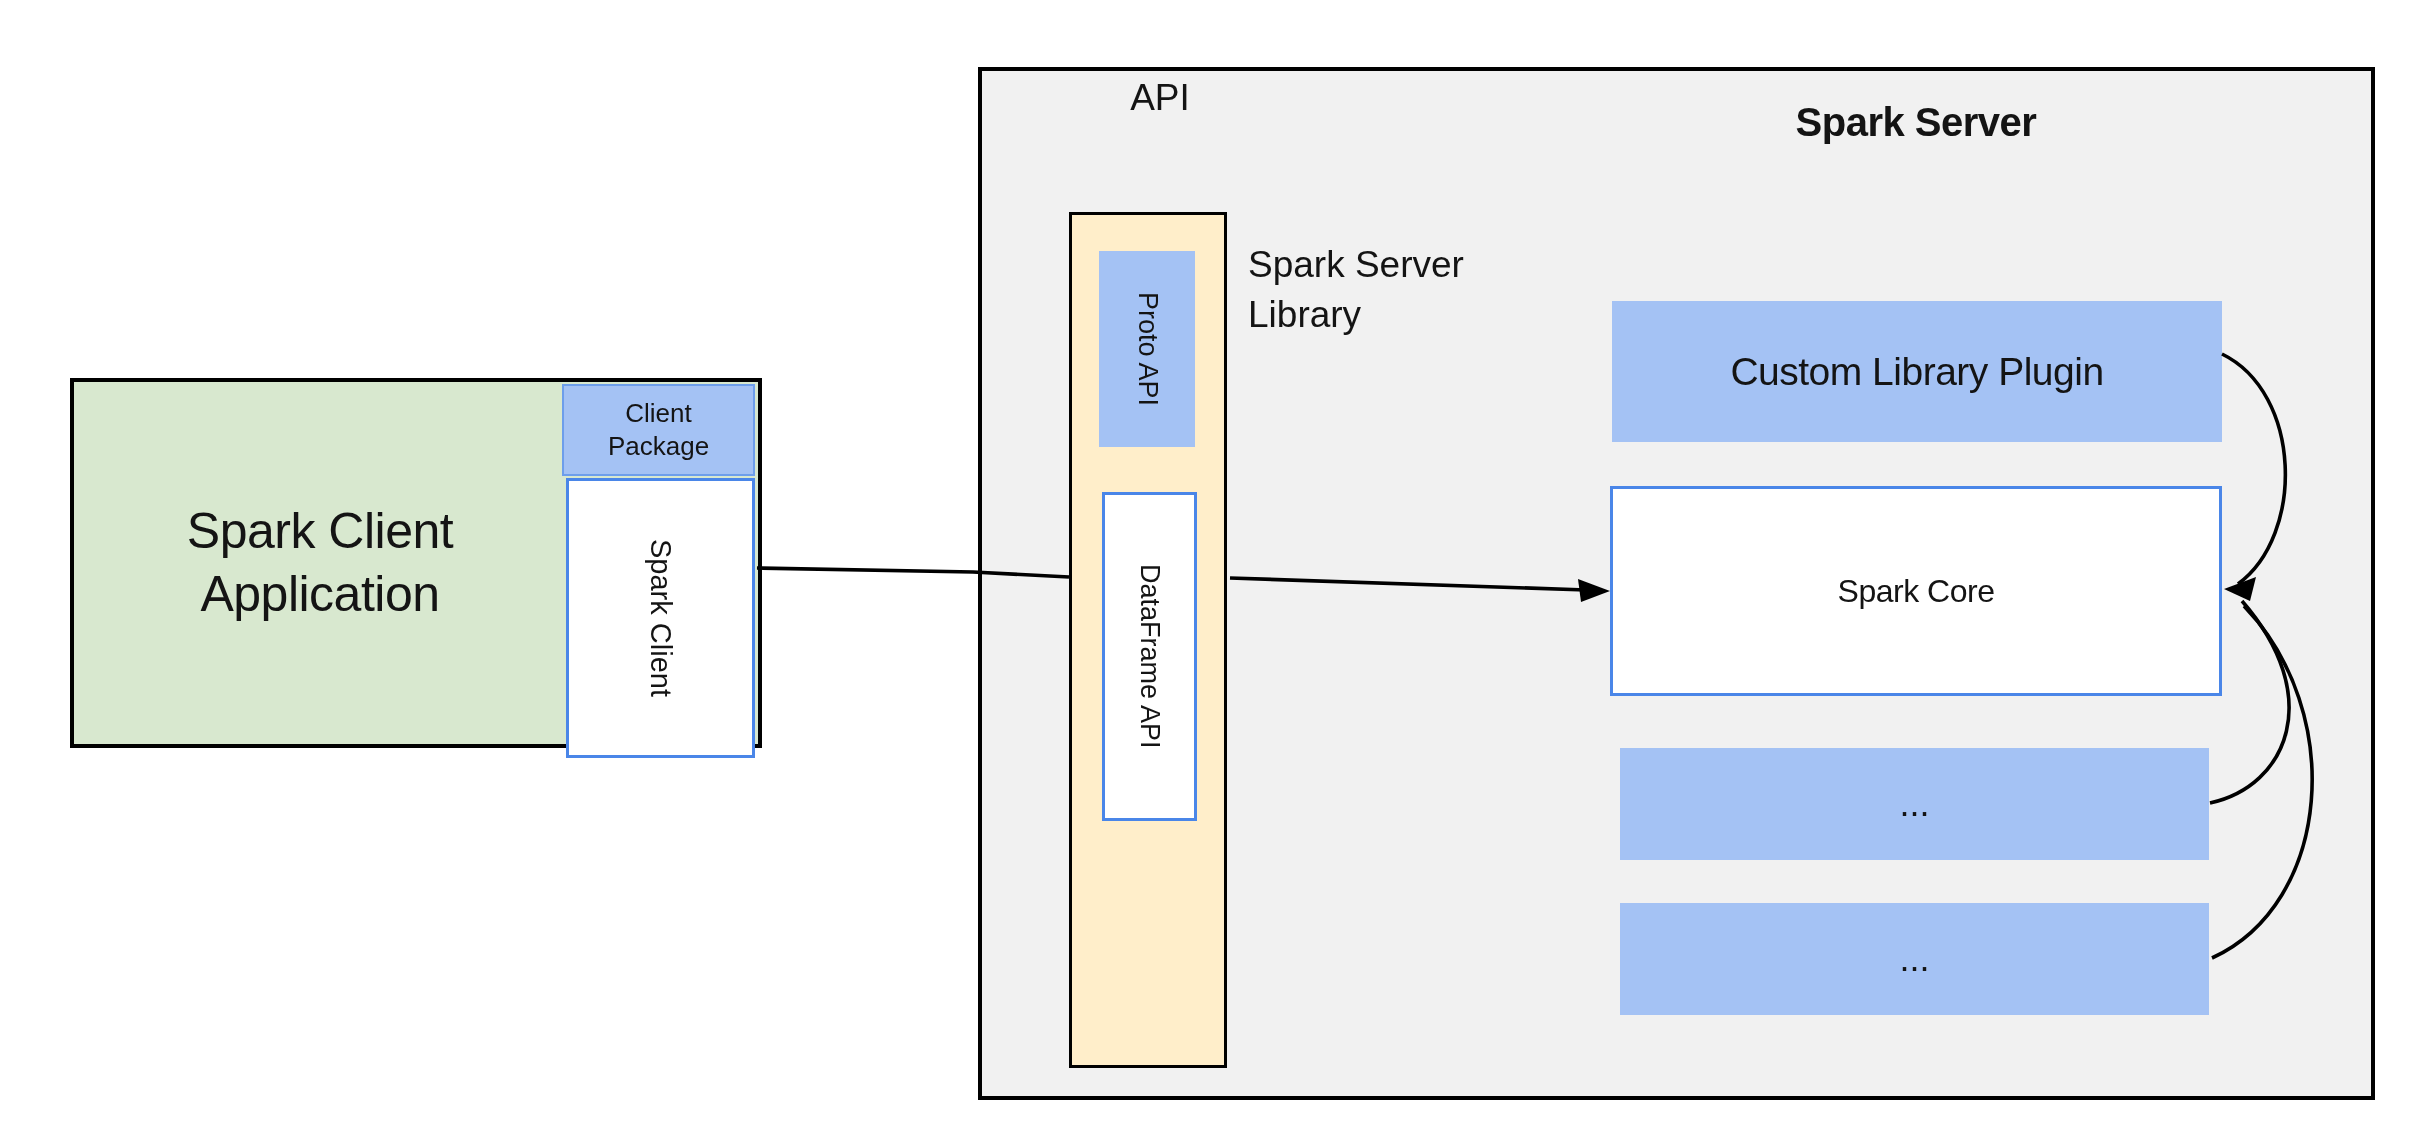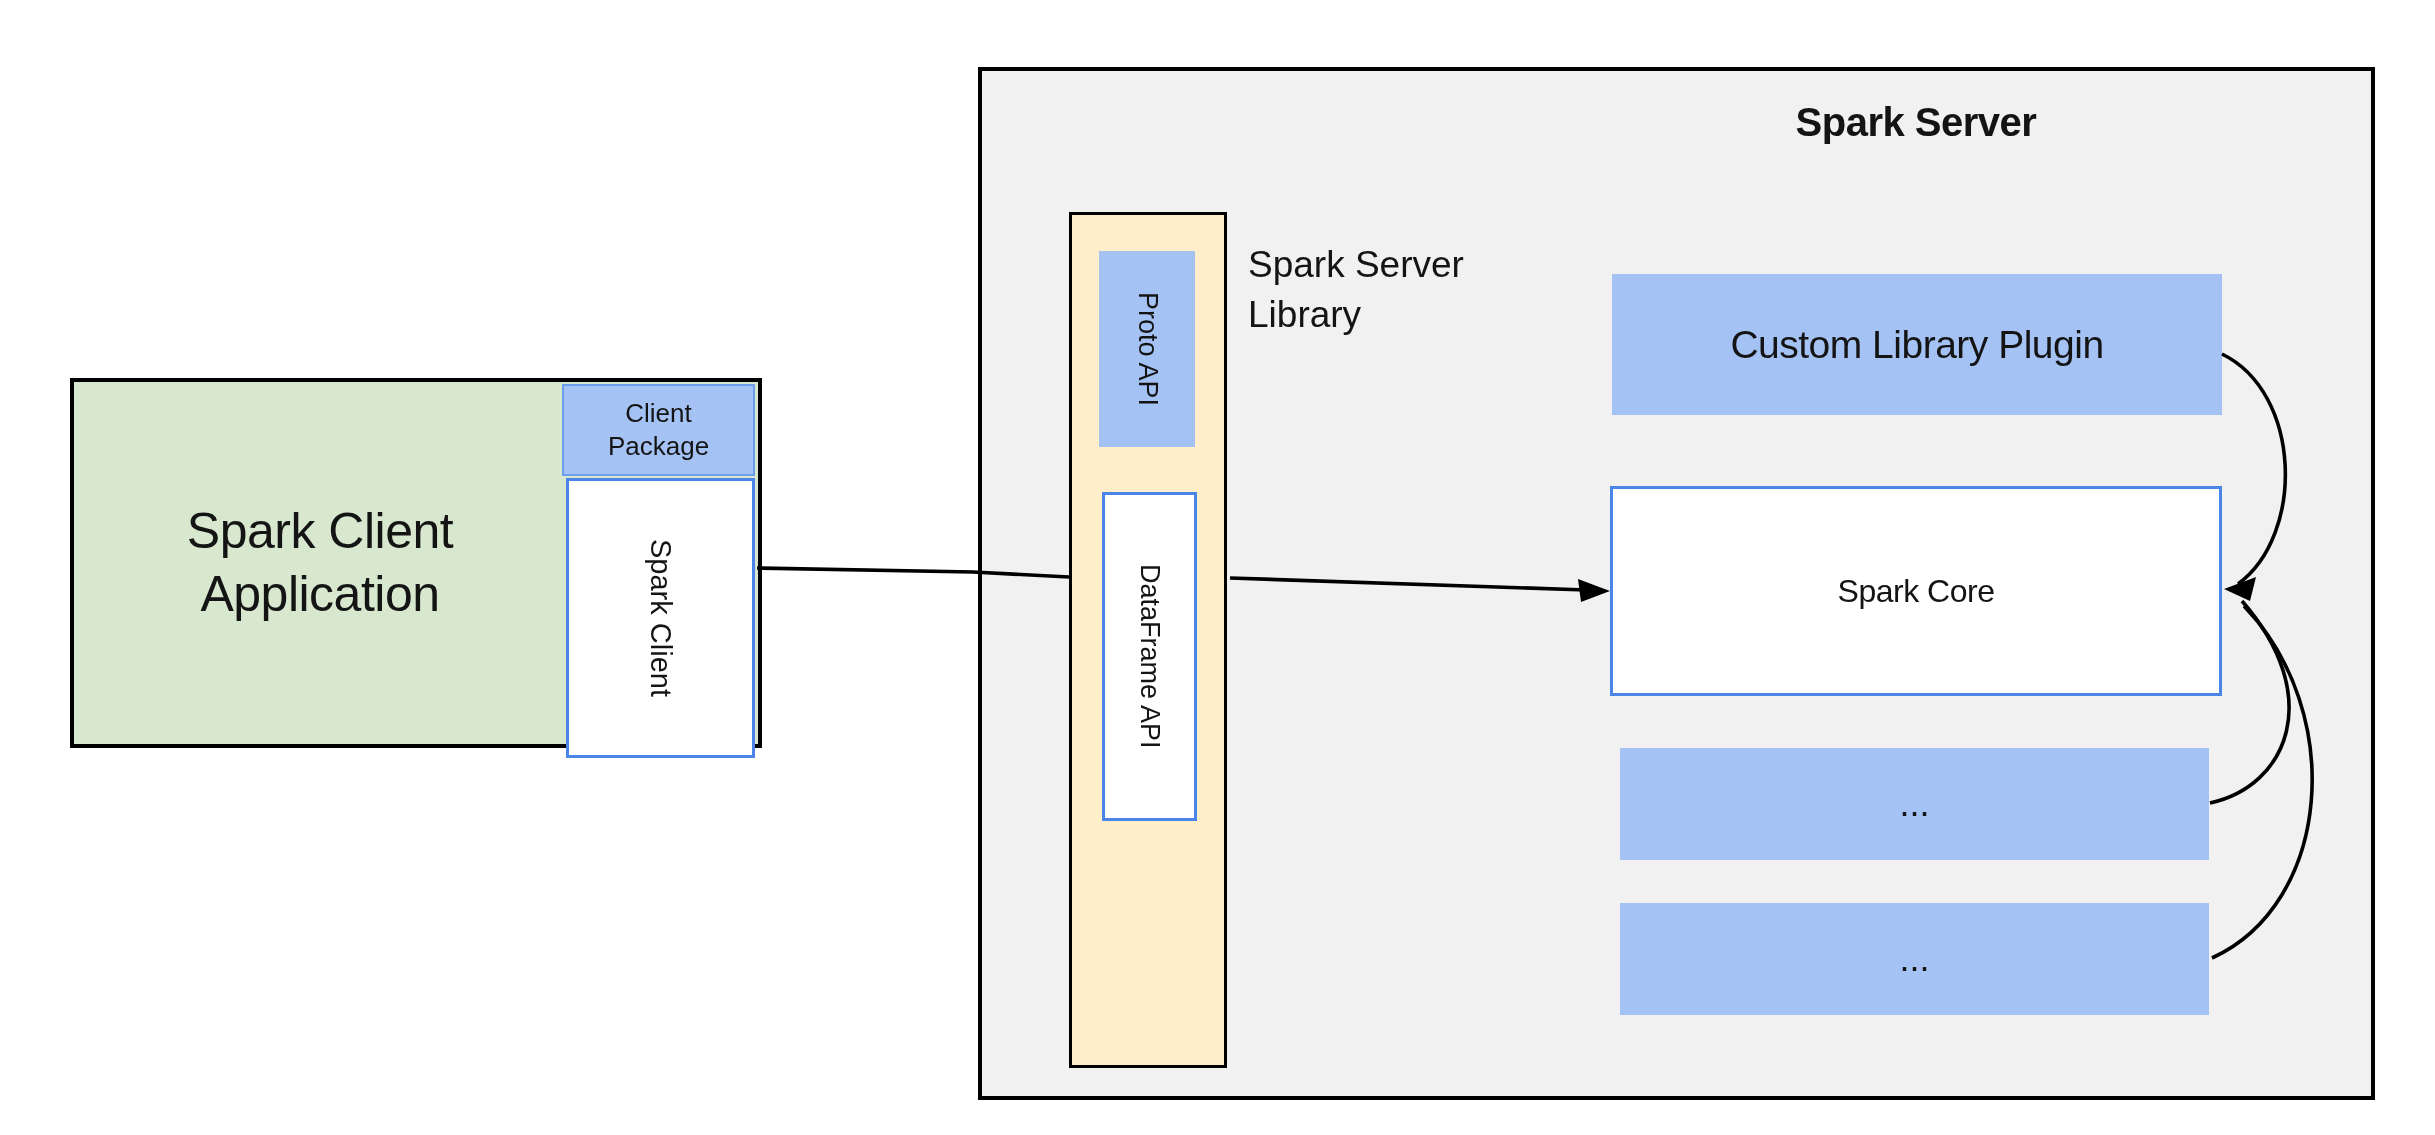--- a/index.html
+++ b/index.html
@@ -29,21 +29,21 @@
   .connect-title{position:absolute;left:1010px;top:74px;width:300px;text-align:center;font-size:37px;line-height:48px;}
   .server-title{position:absolute;left:1610px;top:100px;width:612px;text-align:center;font-size:40px;font-weight:bold;letter-spacing:-.5px;}
 
   
   .cream-box{left:1069px;top:212px;width:158px;height:856px;background:var(--cream);border:3px solid var(--line);}
   .proto-api{left:1099px;top:251px;width:96px;height:196px;background:var(--blue_fill);font-size:27px;}
   .dataframe-api{left:1102px;top:492px;width:95px;height:329px;background:#ffffff;border:3px solid var(--blue_border);font-size:27px;}
   .library-label{position:absolute;left:1248px;top:240px;font-size:37px;line-height:50px;text-align:left;}
 
   
-  .plugin-box{left:1612px;top:274px;width:610px;height:141px;background:var(--blue_fill);font-size:39px;letter-spacing:-.5px;}
+  .plugin-box{left:1612px;top:301px;width:610px;height:141px;background:var(--blue_fill);font-size:39px;letter-spacing:-.5px;}
   .core-box{left:1610px;top:486px;width:612px;height:210px;background:#ffffff;border:3px solid var(--blue_border);font-size:32px;letter-spacing:-.5px;}
   .dots-box1{left:1620px;top:748px;width:589px;height:112px;background:var(--blue_fill);font-size:36px;}
   .dots-box2{left:1620px;top:903px;width:589px;height:112px;background:var(--blue_fill);font-size:36px;}
 
   svg.overlay{position:absolute;left:0;top:0;width:2435px;height:1135px;pointer-events:none;}
   svg .stroke{fill:none;stroke:var(--line);stroke-width:3.6;}
   svg .fillhead{fill:var(--line);stroke:none;}
 </style>
 </head>
 <body>
@@ -62,20 +62,21 @@
     <span>Package</span>
   </div>
 
   <div class="box spark-client">
     <span class="vtext">Spark Client</span>
   </div>
 
   <div class="box gray-box"></div>
 
   <div class="connect-title">
+    <div>API</div>
   </div>
 
   <div class="server-title">Spark Server</div>
 
   <div class="box cream-box"></div>
 
   <div class="box proto-api">
     <span class="vtext">Proto API</span>
   </div>
 

